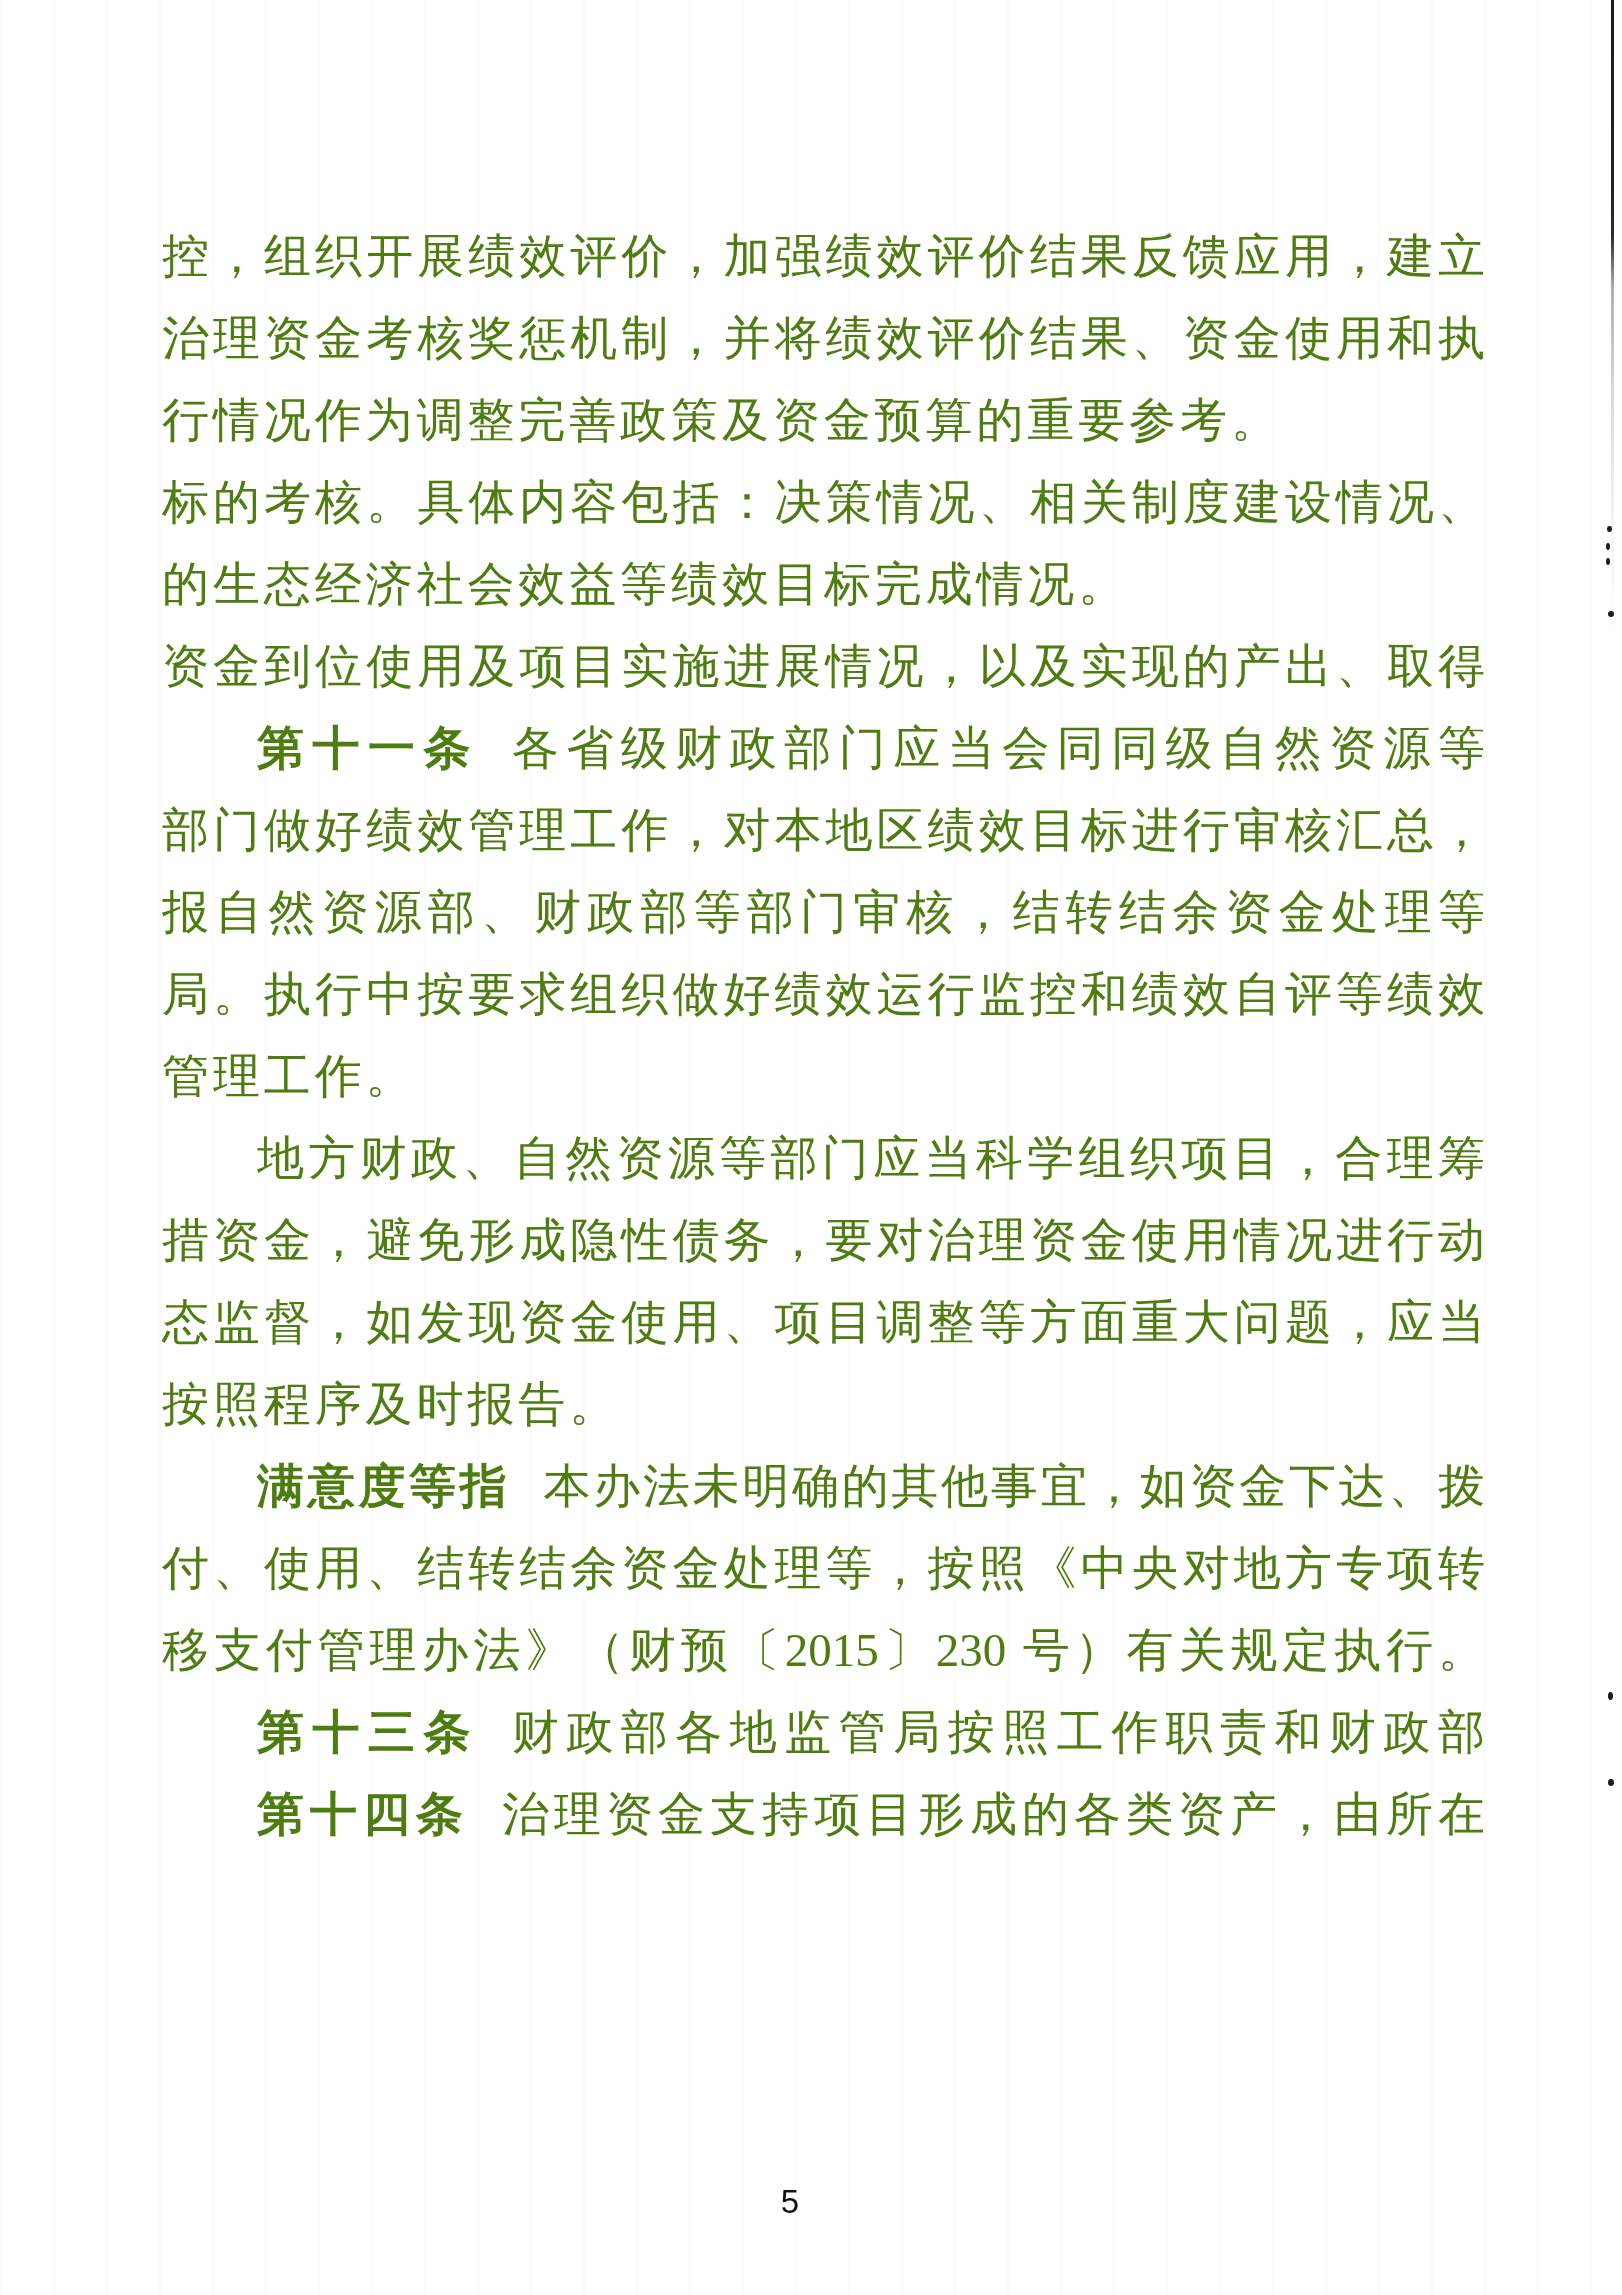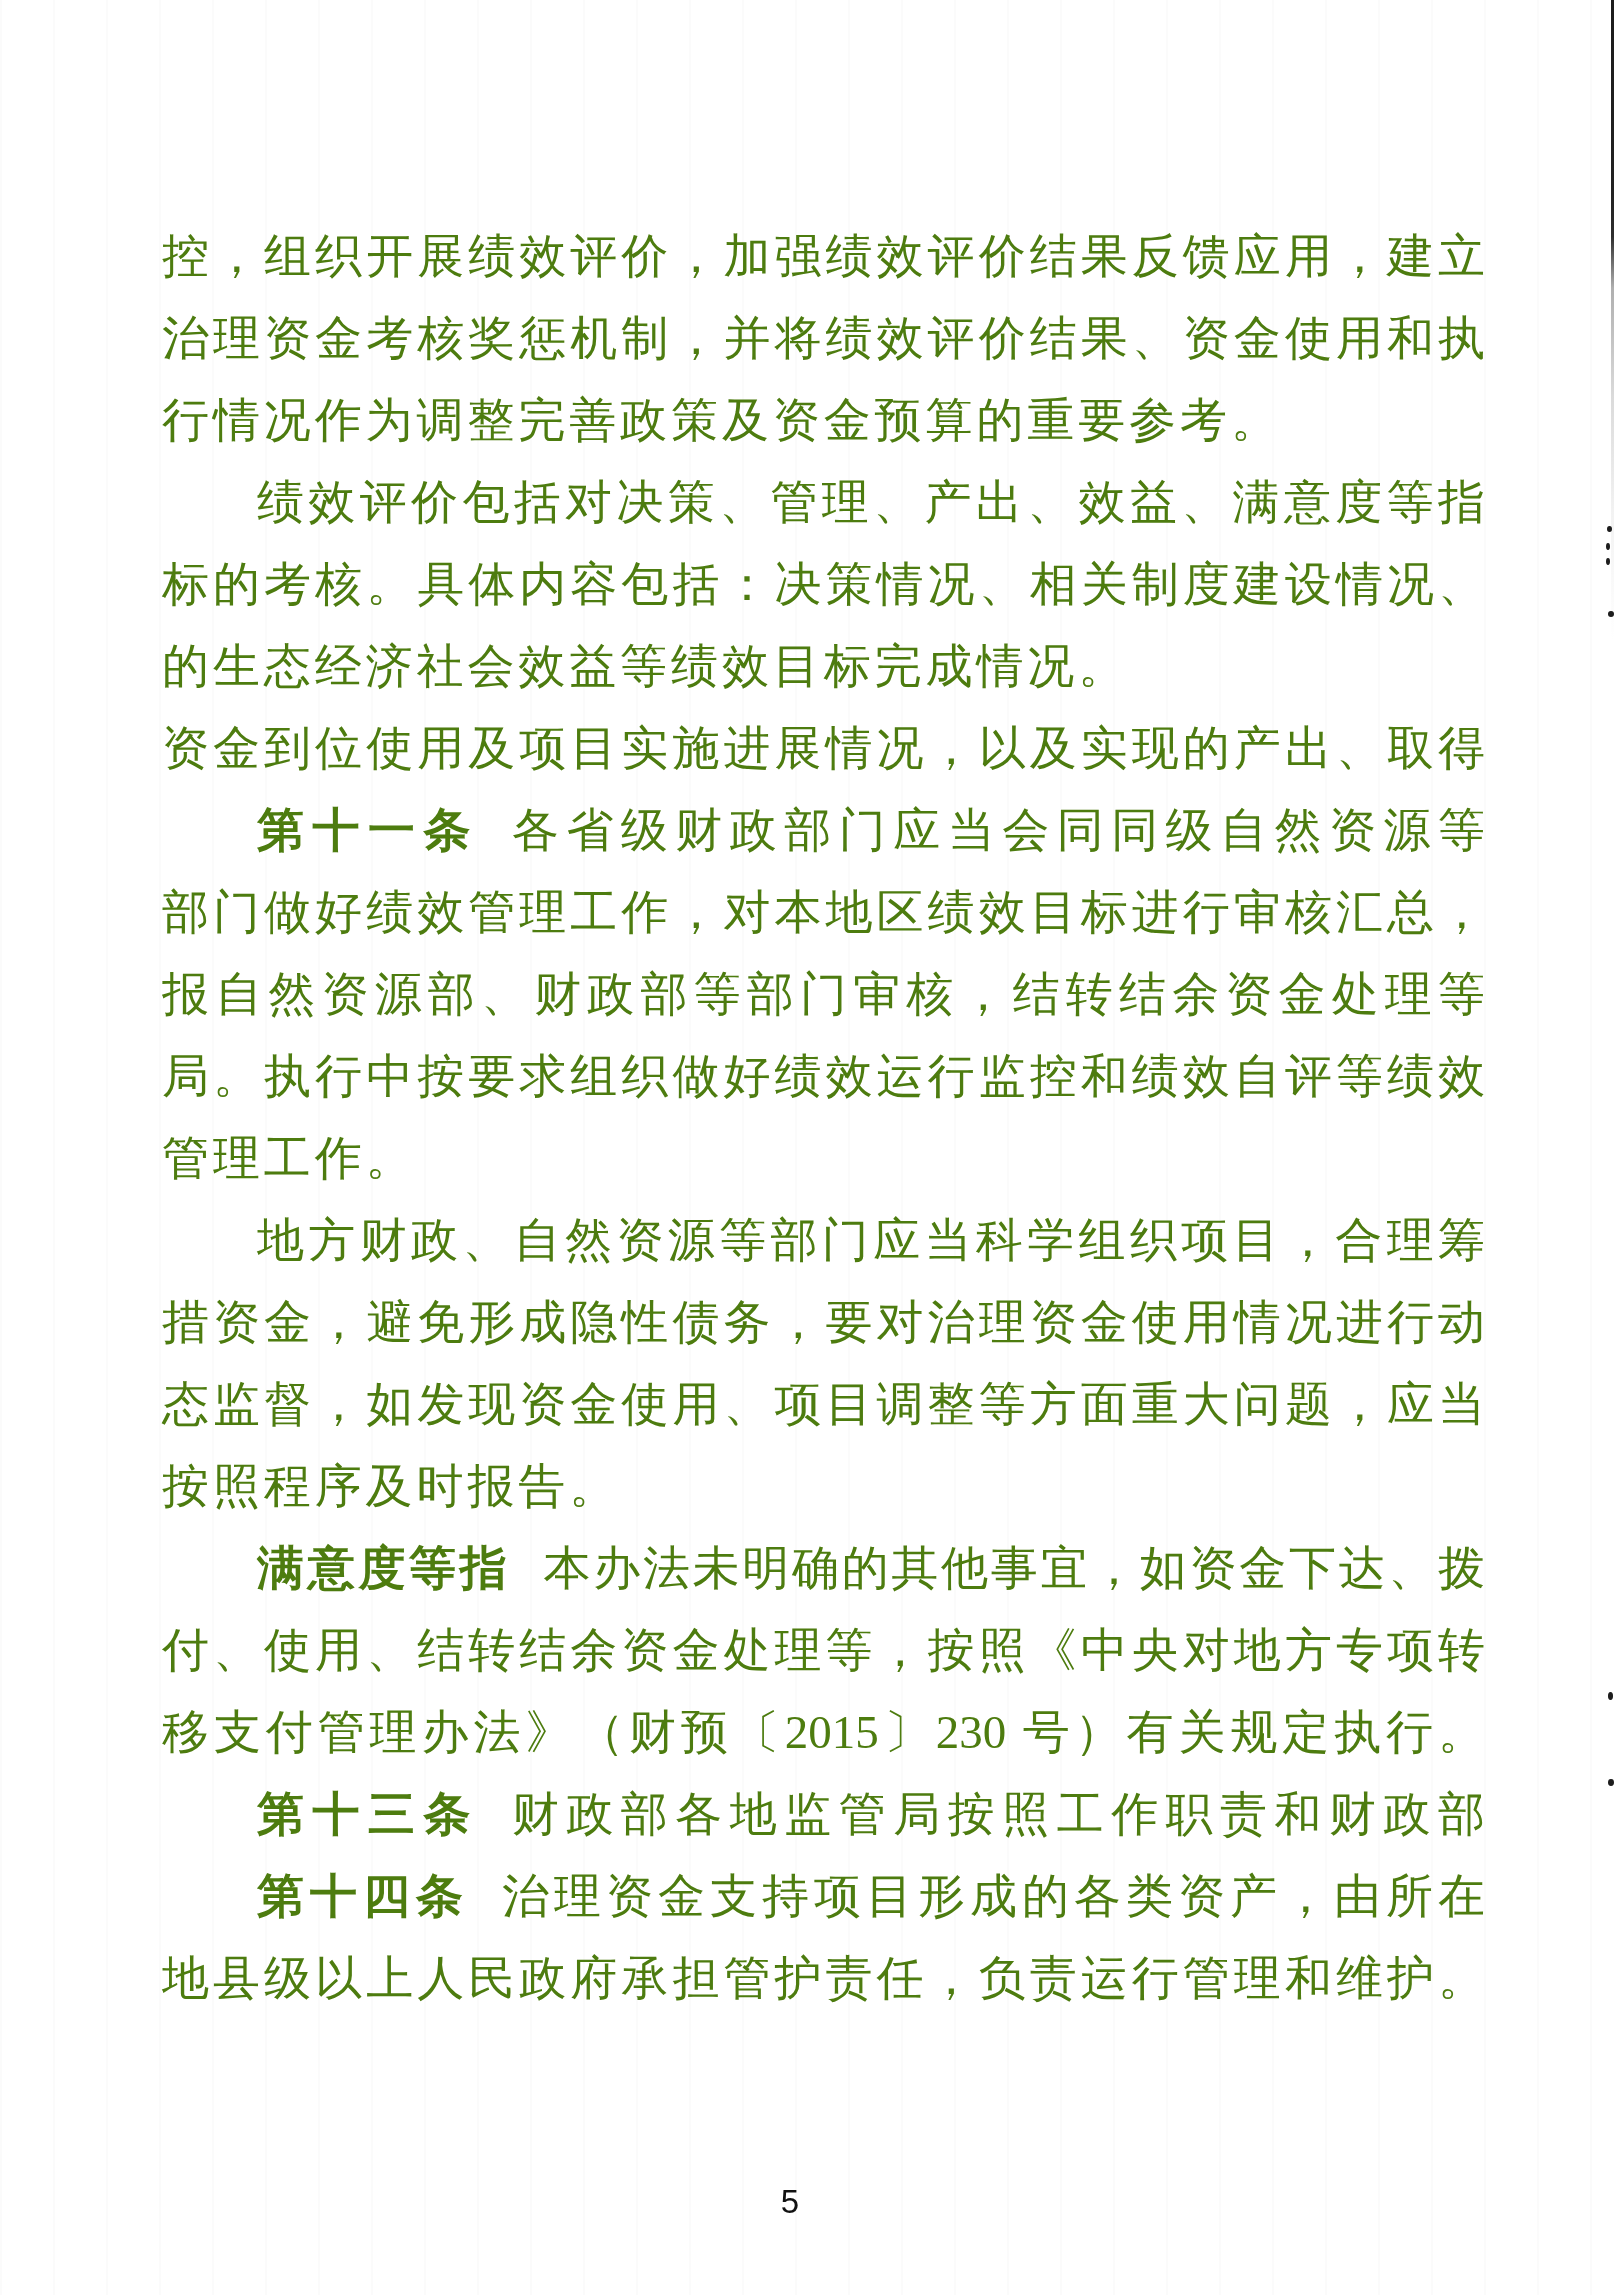--- a/index.html
+++ b/index.html
@@ -67,21 +67,20 @@
 </style>
 </head>
 <body>
 
 <div class="scan-bg"></div>
 
 <div class="textblock">
   <div class="line">控，组织开展绩效评价，加强绩效评价结果反馈应用，建立</div>
   <div class="line">治理资金考核奖惩机制，并将绩效评价结果、资金使用和执</div>
   <div class="line end">行情况作为调整完善政策及资金预算的重要参考。</div>
-  <div class="line indent">绩效评价包括对决策、管理、产出、效益、满意度等指</div>
   <div class="line">标的考核。具体内容包括：决策情况、相关制度建设情况、</div>
   <div class="line end">的生态经济社会效益等绩效目标完成情况。</div>
   <div class="line">资金到位使用及项目实施进展情况，以及实现的产出、取得</div>
   <div class="line indent">
     <span class="art">第十一条</span><span>各省级财政部门应当会同同级自然资源等</span>
   </div>
   <div class="line">部门做好绩效管理工作，对本地区绩效目标进行审核汇总，</div>
   <div class="line">报自然资源部、财政部等部门审核，结转结余资金处理等</div>
   <div class="line">局。执行中按要求组织做好绩效运行监控和绩效自评等绩效</div>
   <div class="line end">管理工作。</div>
@@ -93,21 +92,20 @@
     <span class="art">满意度等指</span><span>本办法未明确的其他事宜，如资金下达、拨</span>
   </div>
   <div class="line">付、使用、结转结余资金处理等，按照《中央对地方专项转</div>
   <div class="line">移支付管理办法》（财预〔2015〕230 号）有关规定执行。</div>
   <div class="line indent">
     <span class="art">第十三条</span><span>财政部各地监管局按照工作职责和财政部</span>
   </div>
   <div class="line indent">
     <span class="art">第十四条</span><span>治理资金支持项目形成的各类资产，由所在</span>
   </div>
-  <div class="line">地县级以上人民政府承担管护责任，负责运行管理和维护。</div>
 </div>
 
 <div class="page-number">5</div>
 
 <div class="edge-line"></div>
 <div class="speck s1"></div>
 <div class="speck s2"></div>
 <div class="speck s3"></div>
 <div class="speck s4"></div>
 <div class="speck s5"></div>

